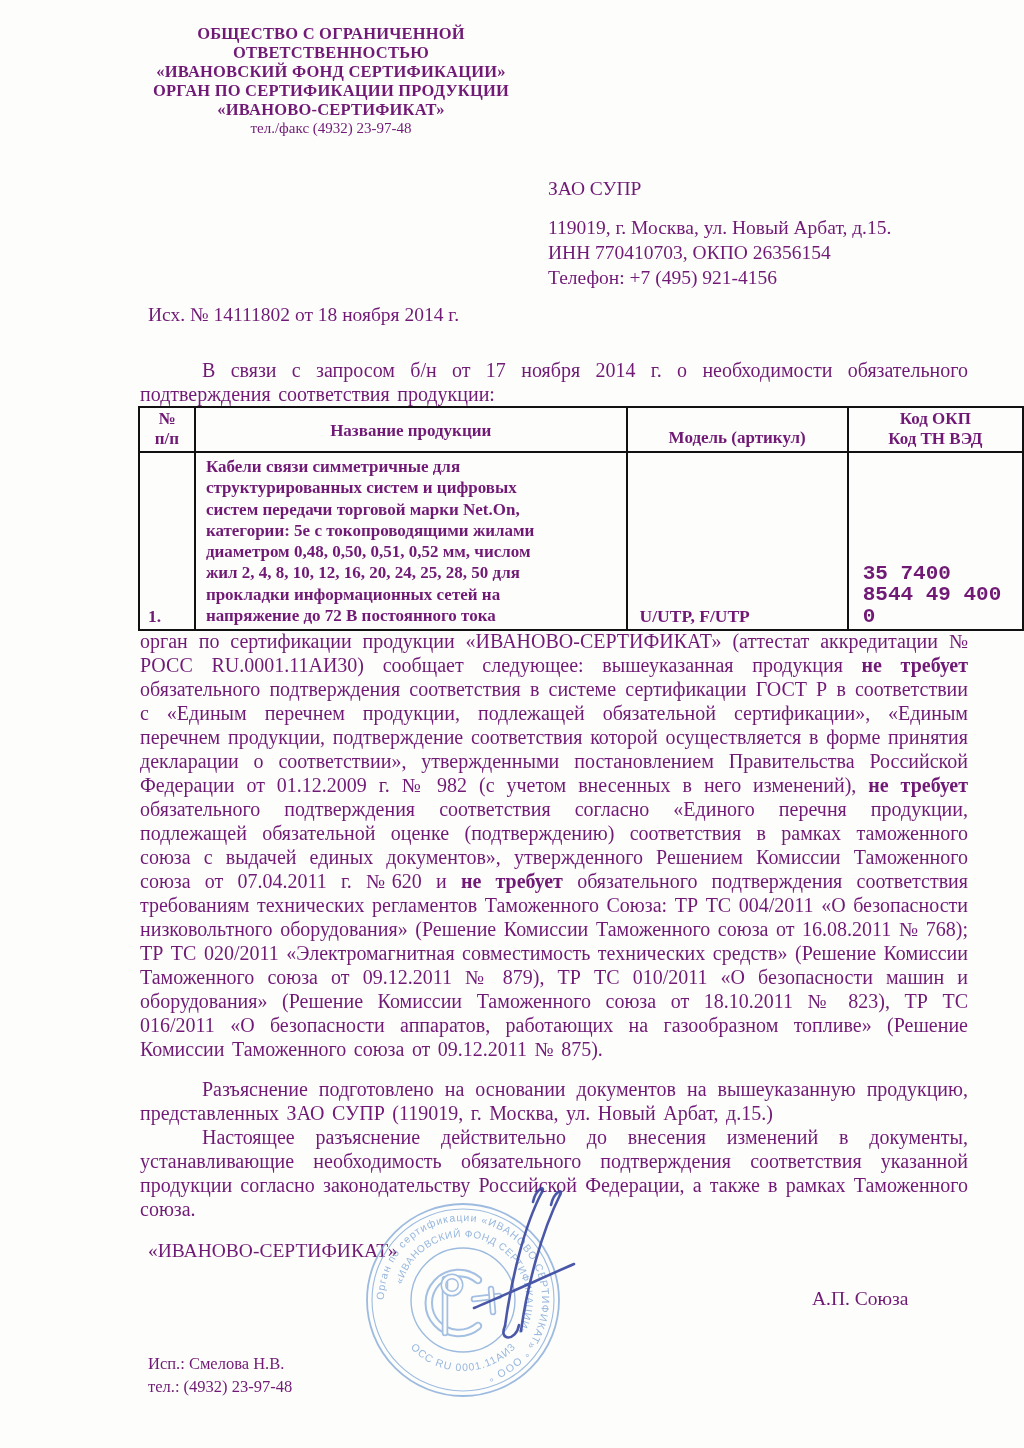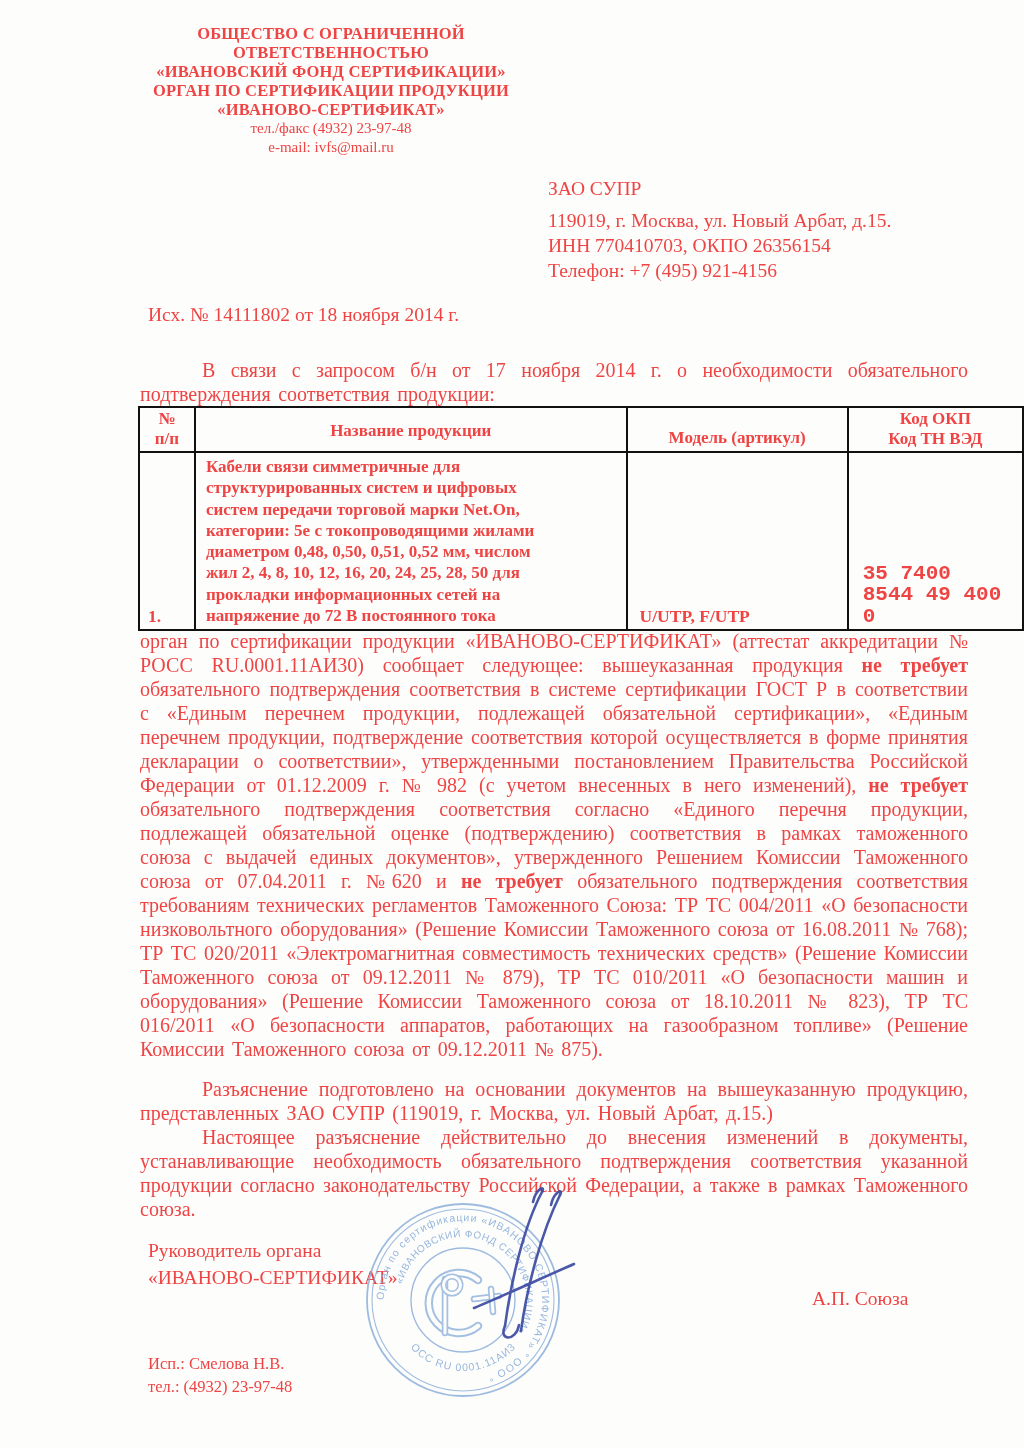--- a/index.html
+++ b/index.html
@@ -1,30 +1,30 @@
 <!DOCTYPE html>
 <html><head>
 <meta charset="utf-8">
 <style>
   html,body{margin:0;padding:0;background:#e8e8e8;}
   .page{
     position:relative;width:1024px;height:1448px;margin:0 auto;
-    background:#fdfdfc;color:#ef4444;overflow:hidden;
+    background:#fdfdfc;color:#701a75;overflow:hidden;
     font-family:"Liberation Serif","DejaVu Serif",serif;
   }
   .abs{position:absolute;}
   
   .org{left:140px;top:24px;width:382px;text-align:center;line-height:19px;}
   .org .b{font-weight:bold;font-size:16.5px;letter-spacing:.2px;}
   .org .addr{font-size:16.5px;margin-top:2px;}
   .org .tel{font-size:15px;}
   .org .mail{font-size:15px;}
   
   .rcpt{left:548px;top:176px;width:430px;font-size:19.5px;line-height:25px;}
-  .rcpt .nm{margin-bottom:7px;}
+  .rcpt .nm{margin-bottom:14px;}
   
   .ref{left:148px;top:304px;font-size:19.5px;}
   
   .para{width:828px;font-size:20px;line-height:24px;text-align:justify;word-spacing:2.5px;}
   .indent{text-indent:62px;}
   .b{font-weight:bold;}
   .intro{left:140px;top:358px;}
   .p2{left:140px;top:629px;}
   .p3{left:140px;top:1077px;}
   .p4{left:140px;top:1125px;}
@@ -55,21 +55,20 @@
 
 <div class="page">
 
   <div class="abs org">
     <div class="b">ОБЩЕСТВО С ОГРАНИЧЕННОЙ</div>
     <div class="b">ОТВЕТСТВЕННОСТЬЮ</div>
     <div class="b">«ИВАНОВСКИЙ ФОНД СЕРТИФИКАЦИИ»</div>
     <div class="b">ОРГАН ПО СЕРТИФИКАЦИИ ПРОДУКЦИИ</div>
     <div class="b">«ИВАНОВО-СЕРТИФИКАТ»</div>
     <div class="tel">тел./факс (4932) 23-97-48</div>
-    <div class="mail">e-mail: ivfs@mail.ru</div>
   </div>
 
   <div class="abs rcpt">
     <div class="nm">ЗАО СУПР</div>
     <div>119019, г. Москва, ул. Новый Арбат, д.15.</div>
     <div>ИНН 770410703, ОКПО 26356154</div>
     <div>Телефон: +7 (495) 921-4156</div>
   </div>
 
   <div class="abs ref">Исх. № 14111802  от 18 ноября 2014 г.</div>
@@ -116,21 +115,20 @@
     </tbody>
       </table>
   </div>
 
   <div class="abs para p2"><span>орган по сертификации продукции «ИВАНОВО-СЕРТИФИКАТ» (аттестат аккредитации № РОСС RU.0001.11АИ30) сообщает следующее: вышеуказанная продукция </span><span class="b">не требует</span><span> обязательного подтверждения соответствия в системе сертификации ГОСТ Р в соответствии с «Единым перечнем продукции, подлежащей обязательной сертификации», «Единым перечнем продукции, подтверждение соответствия которой осуществляется в форме принятия декларации о соответствии», утвержденными постановлением Правительства Российской Федерации от 01.12.2009 г.  № 982 (с учетом внесенных в него изменений), </span><span class="b">не требует</span><span> обязательного подтверждения соответствия согласно «Единого перечня продукции, подлежащей обязательной оценке (подтверждению) соответствия в рамках таможенного союза с выдачей единых документов», утвержденного Решением Комиссии Таможенного союза от 07.04.2011 г. №620 и </span><span class="b">не требует</span><span> обязательного подтверждения соответствия требованиям технических регламентов Таможенного Союза: ТР ТС 004/2011 «О безопасности низковольтного оборудования»  (Решение Комиссии Таможенного союза от 16.08.2011 № 768); ТР ТС 020/2011 «Электромагнитная совместимость технических средств» (Решение Комиссии Таможенного союза от 09.12.2011 № 879), ТР ТС 010/2011 «О безопасности машин и оборудования» (Решение Комиссии Таможенного союза от 18.10.2011 № 823), ТР ТС 016/2011 «О безопасности аппаратов, работающих на газообразном топливе» (Решение Комиссии Таможенного союза от 09.12.2011 № 875).</span></div>
 
   <div class="abs para p3 indent">Разъяснение подготовлено на основании документов на вышеуказанную продукцию, представленных ЗАО СУПР (119019, г. Москва, ул. Новый Арбат, д.15.)</div>
   <div class="abs para p4 indent">Настоящее разъяснение действительно до внесения изменений в документы, устанавливающие необходимость обязательного подтверждения соответствия  указанной продукции согласно законодательству Российской Федерации, а также в рамках Таможенного союза.</div>
 
   <div class="abs sig">
-    <div>Руководитель органа</div>
     <div>«ИВАНОВО-СЕРТИФИКАТ»</div>
   </div>
   <div class="abs signame">А.П. Союза</div>
 
   <svg class="abs stamp" viewBox="0 0 270 262" width="270" height="262">
     <defs>
       <path id="ringOuter" d="M 38,114 A 79,79 0 1 1 196,114 A 79,79 0 1 1 38,114"></path>
       <path id="ringInner" d="M 54,114 A 63,63 0 1 1 180,114 A 63,63 0 1 1 54,114"></path>
       <path id="arcBottom" d="M 62.6,159.6 A 71,71 0 0 0 171.4,159.6"></path>
     </defs>

